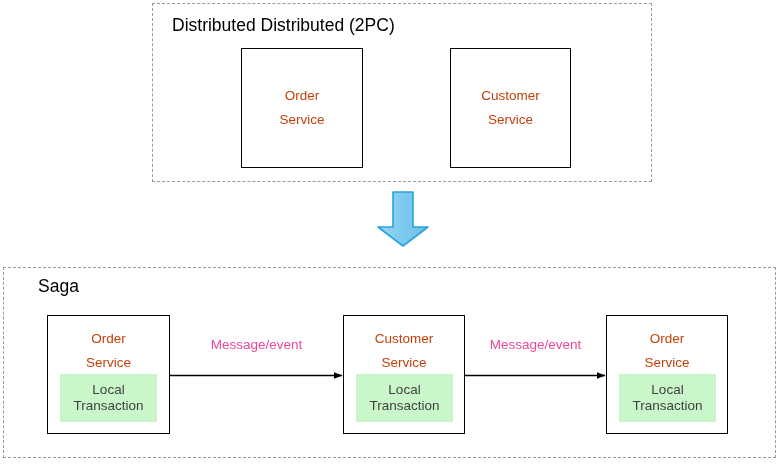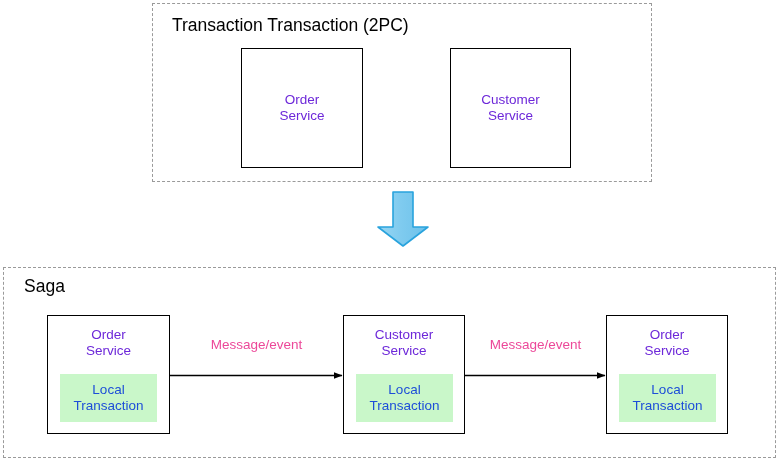--- a/index.html
+++ b/index.html
@@ -32,36 +32,36 @@
   .svc-box {
     position: absolute;
     border: 1.6px solid #000000;
     background: #ffffff;
     display: flex;
     flex-direction: column;
     align-items: center;
   }
   .svc-label {
     font-size: 13.5px;
-    line-height: 16px;
+    line-height: 24px;
     text-align: center;
     white-space: pre-line;
-    color: #6d28d9;
+    color: #c2410c;
   }
   .local-tx {
     position: absolute;
     background: #c9f7c9;
     display: flex;
     align-items: center;
     justify-content: center;
     font-size: 13.5px;
     line-height: 16px;
     text-align: center;
     white-space: pre-line;
-    color: #1d4ed8;
+    color: #404040;
   }
 
   .edge-label {
     position: absolute;
     font-size: 13.5px;
     line-height: 16px;
     white-space: nowrap;
     text-align: center;
     color: #ec4899;
   }
@@ -72,34 +72,34 @@
     width: 779px; height: 465px;
     pointer-events: none;
   }
 </style>
 </head>
 <body>
 
 <div id="stage">
 
   <div class="dashed-group" style="left:152px; top:3px; width:500px; height:179px;"></div>
-  <div class="group-title" style="left:172px; top:15px;">Transaction Transaction (2PC)</div>
+  <div class="group-title" style="left:172px; top:15px;">Distributed Distributed (2PC)</div>
 
   <div class="svc-box" style="left:241px; top:48px; width:122px; height:120px; justify-content:center;">
     <div class="svc-label">Order
 Service</div>
   </div>
 
   <div class="svc-box" style="left:450px; top:48px; width:121px; height:120px; justify-content:center;">
     <div class="svc-label">Customer
 Service</div>
   </div>
 
   <div class="dashed-group" style="left:3px; top:267px; width:773px; height:191px;"></div>
-  <div class="group-title" style="left:24px; top:276px;">Saga</div>
+  <div class="group-title" style="left:38px; top:276px;">Saga</div>
 
   <div class="svc-box" style="left:47px; top:315px; width:123px; height:119px;">
     <div class="svc-label" style="margin-top:11px;">Order
 Service</div>
     <div class="local-tx" style="left:12px; top:58px; width:97px; height:48px;">Local
 Transaction</div>
   </div>
 
   <div class="svc-box" style="left:343px; top:315px; width:122px; height:119px;">
     <div class="svc-label" style="margin-top:11px;">Customer

